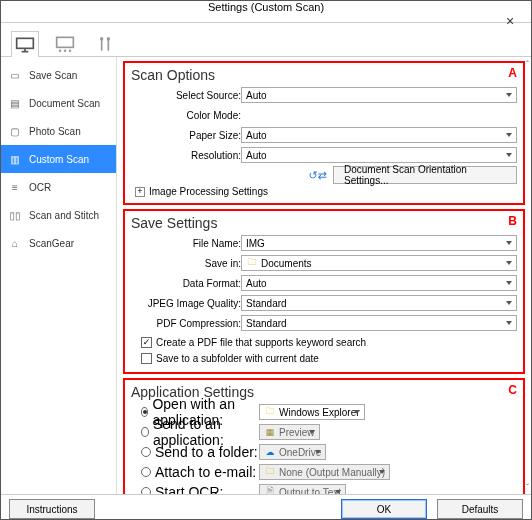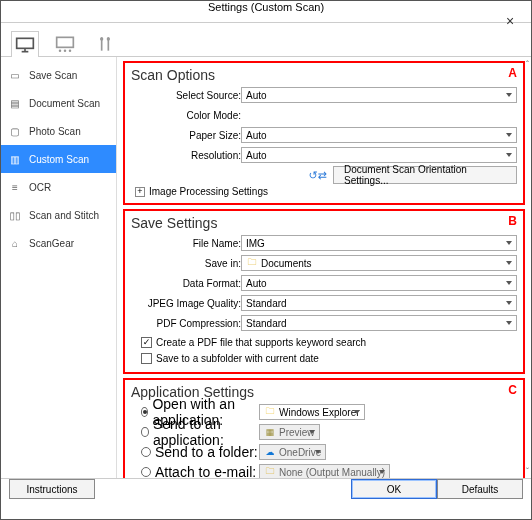--- a/index.html
+++ b/index.html
@@ -243,26 +243,26 @@
     justify-content: center;
     background: #fff;
   }
   .rdo.on::after {
     content: "";
     width: 4px; height: 4px;
     background: #333;
     border-radius: 50%;
   }
   .footer {
-    height: 41px;
+    height: 25px;
     border-top: 1px solid #ccc;
     display: flex;
-    align-items: flex-start;
+    align-items: flex-end;
     padding: 0 8px;
-    gap: 0;
+    gap: 10px;
   }
   .footer .spacer { flex: 1; }
   .fbtn {
     height: 20px;
     min-width: 86px;
     border: 1px solid #888;
     background: #f3f3f3;
     display: flex;
     align-items: center;
     justify-content: center;

